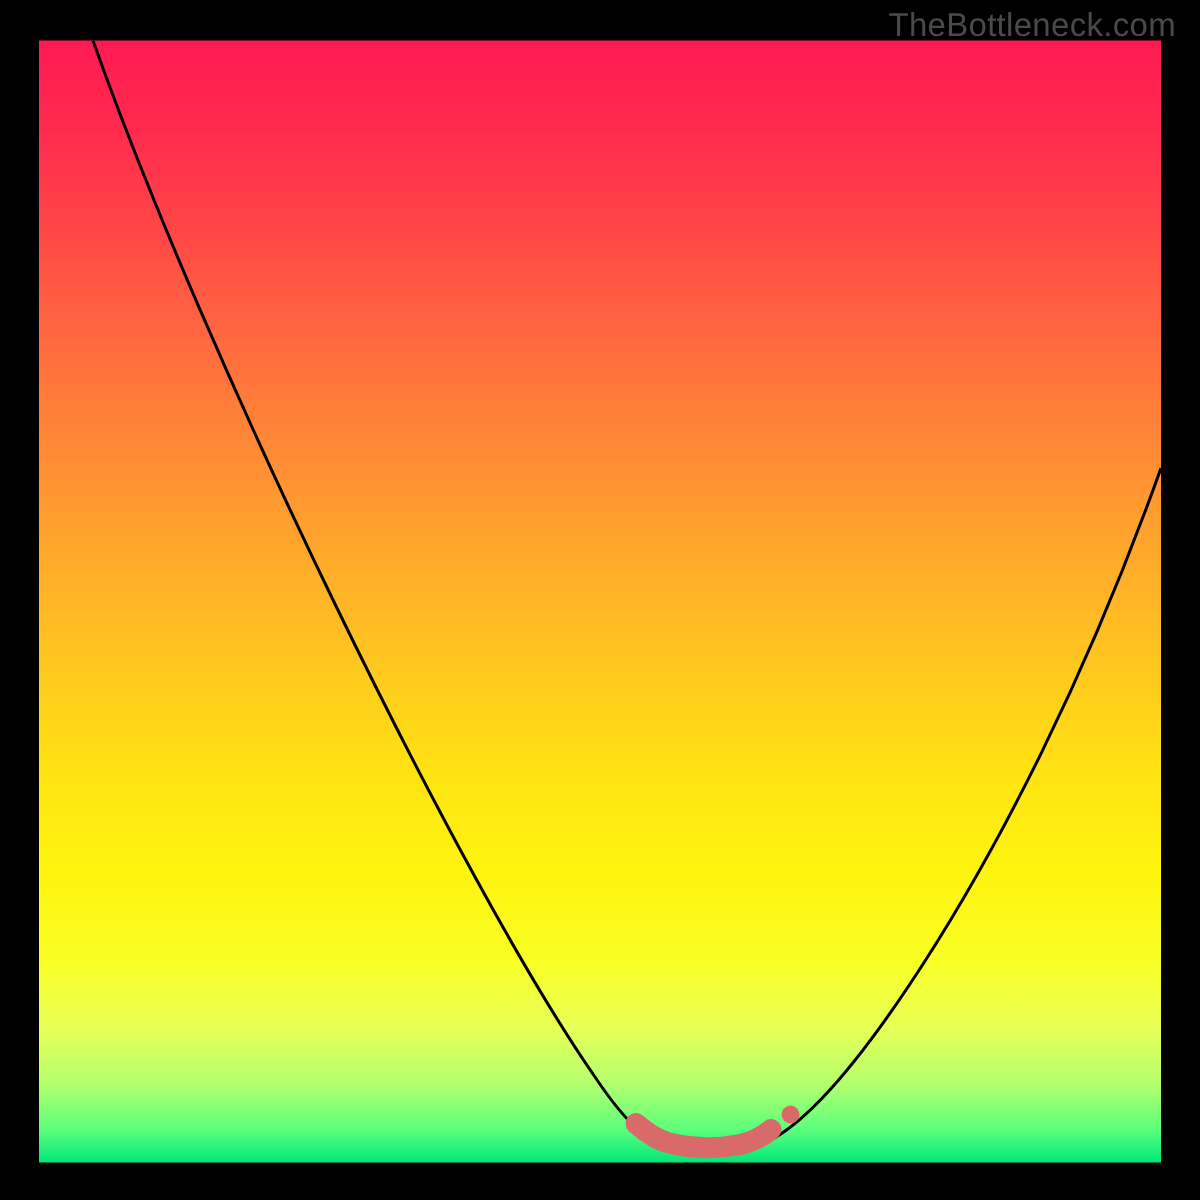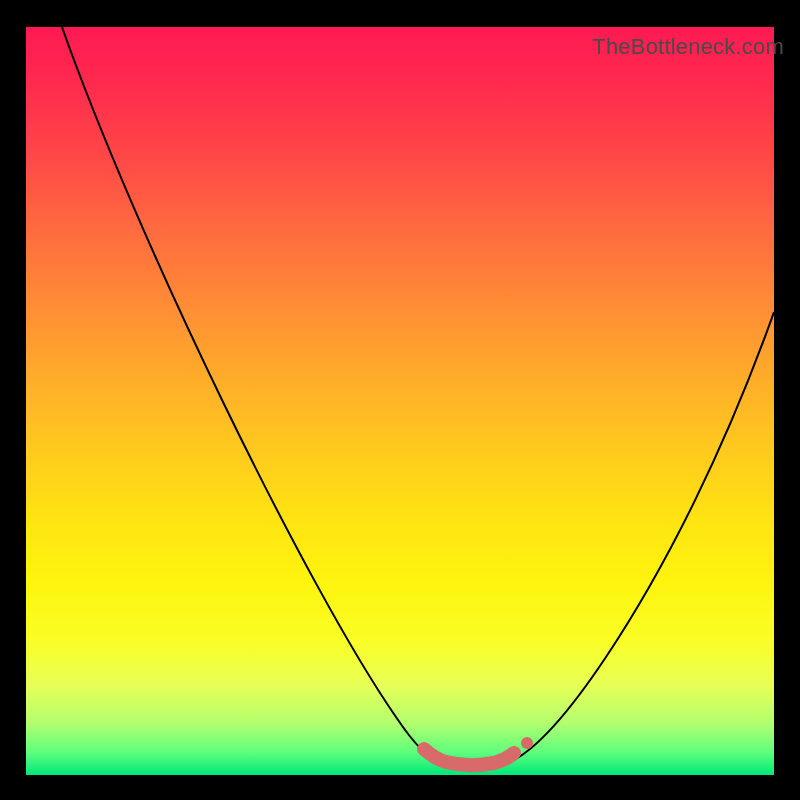--- a/index.html
+++ b/index.html
@@ -36,21 +36,20 @@
   }
 
   .watermark {
     position: absolute;
     top: 4px;
     right: 16px;
     color: #4a4a4a;
     font-size: 22px;
     font-weight: 500;
     letter-spacing: 0.2px;
-    margin-top: 30px;
   }
 
   svg.curves {
     position: absolute;
     left: 26px;
     top: 27px;
     width: 748px;
     height: 748px;
   }
 

